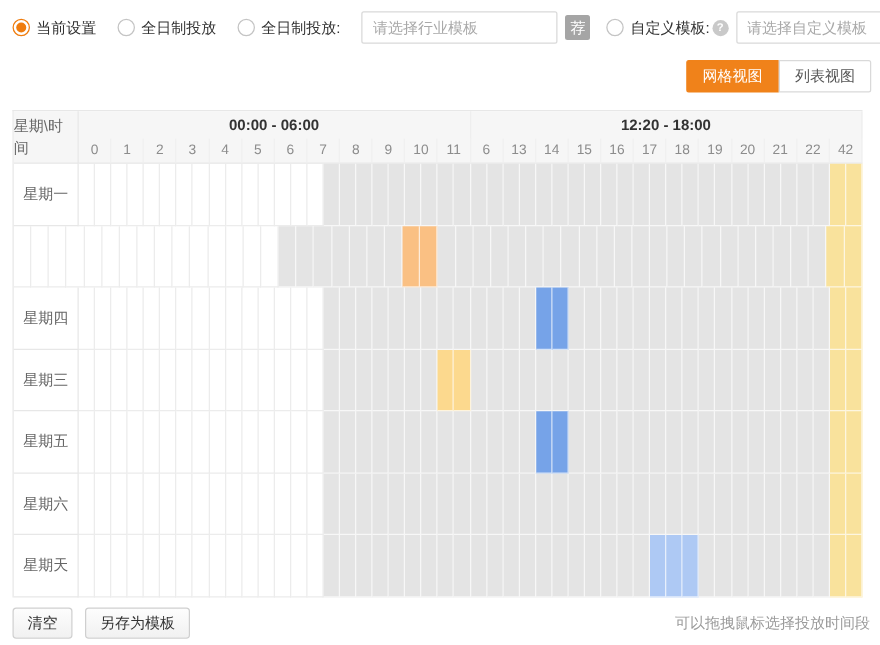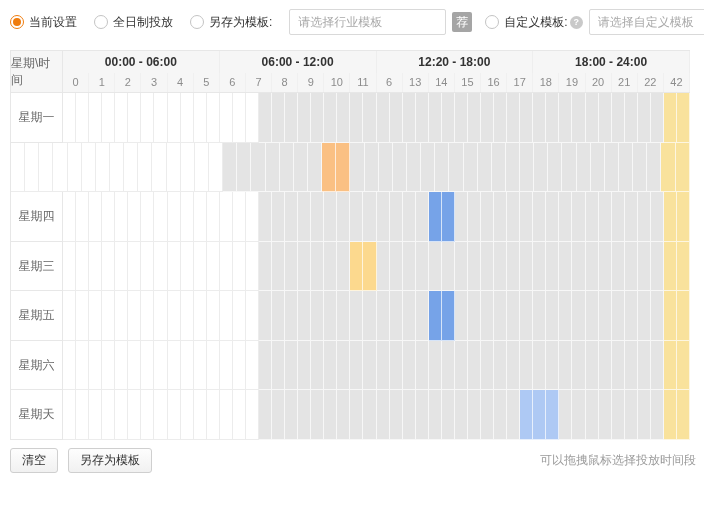--- a/index.html
+++ b/index.html
@@ -68,42 +68,44 @@
     <div class="radio-item">
       <span class="radio-circle on"></span>
       <span class="radio-label">当前设置</span>
     </div>
     <div class="radio-item">
       <span class="radio-circle"></span>
       <span class="radio-label">全日制投放</span>
     </div>
     <div class="radio-item">
       <span class="radio-circle"></span>
-      <span class="radio-label">另存为模板:</span>
+      <span class="radio-label">全日制投放:</span>
     </div>
     <input class="tb-input input-industry" placeholder="请选择行业模板" style="">
     <span class="badge">荐</span>
     <div class="radio-item" style="margin-right:0">
       <span class="radio-circle"></span>
       <span class="radio-label">自定义模板:</span>
     </div>
     <span class="help-icon">?</span>
     <input class="tb-input input-custom" placeholder="请选择自定义模板" style="">
   </div>
 
+  <div class="view-row">
+    <div class="view-btn active">网格视图</div>
+    <div class="view-btn plain">列表视图</div>
+  </div>
 
   <div class="sched">
     <div class="sched-head">
       <div class="corner">星期\时间</div>
       <div class="head-right">
         <div class="group-row">
             <div class="group-cell">00:00 - 06:00</div>
-            <div class="group-cell">06:00 - 12:00</div>
             <div class="group-cell">12:20 - 18:00</div>
-            <div class="group-cell">18:00 - 24:00</div>
           </div>
         <div class="hour-row">
             <div class="hour-cell">0</div>
             <div class="hour-cell">1</div>
             <div class="hour-cell">2</div>
             <div class="hour-cell">3</div>
             <div class="hour-cell">4</div>
             <div class="hour-cell">5</div>
             <div class="hour-cell">6</div>
             <div class="hour-cell">7</div>

